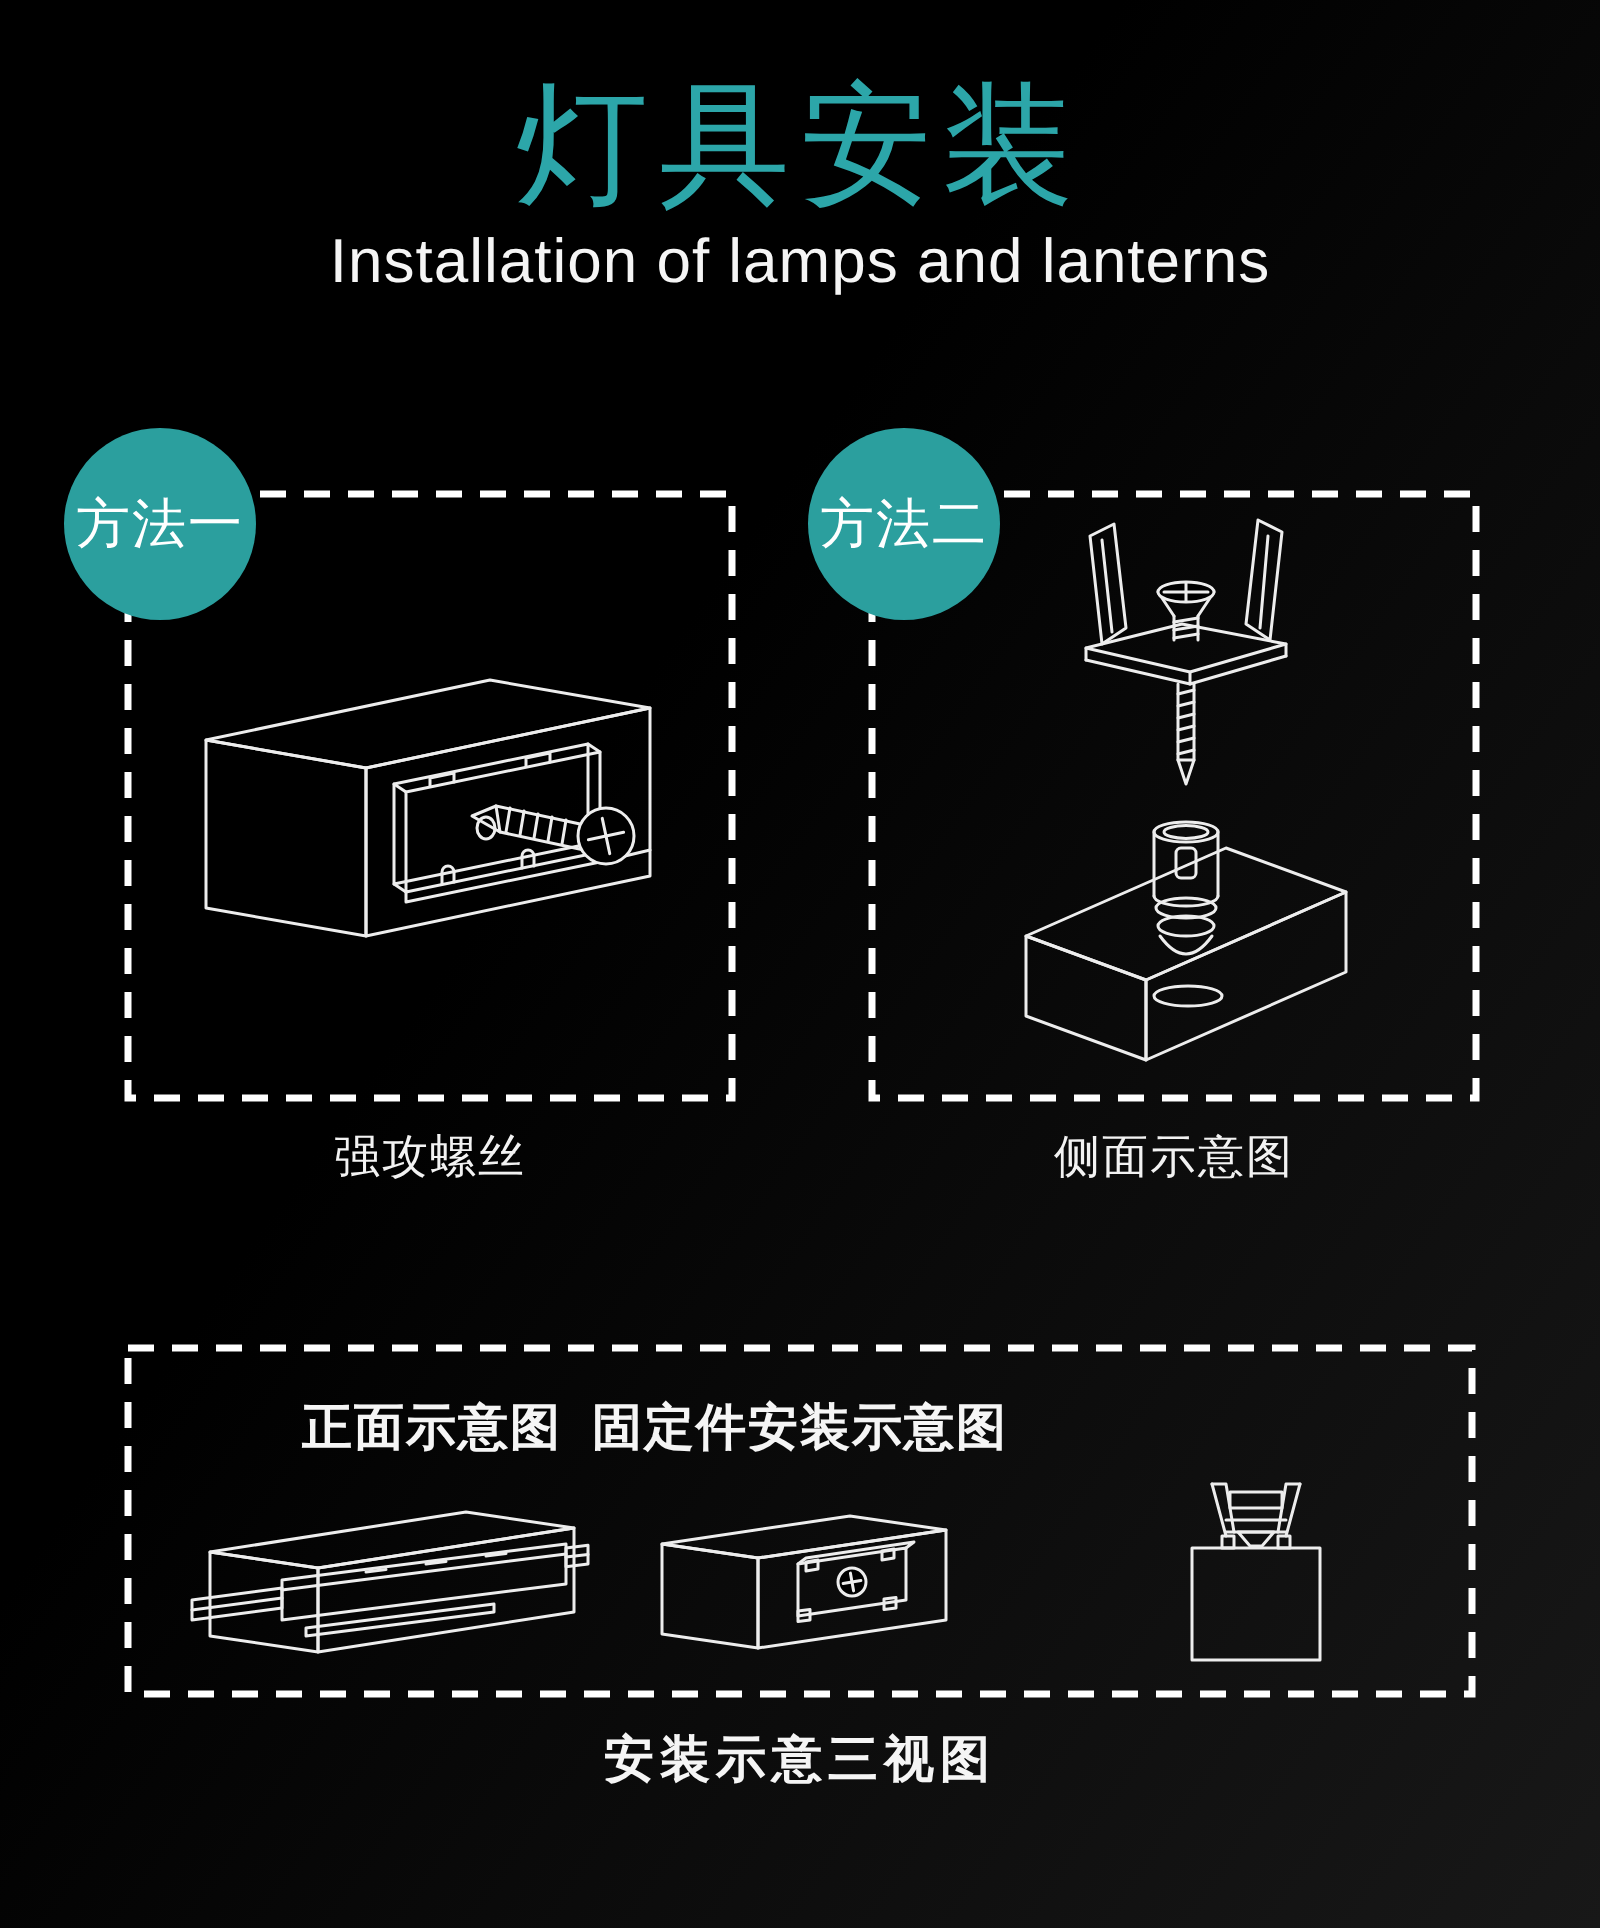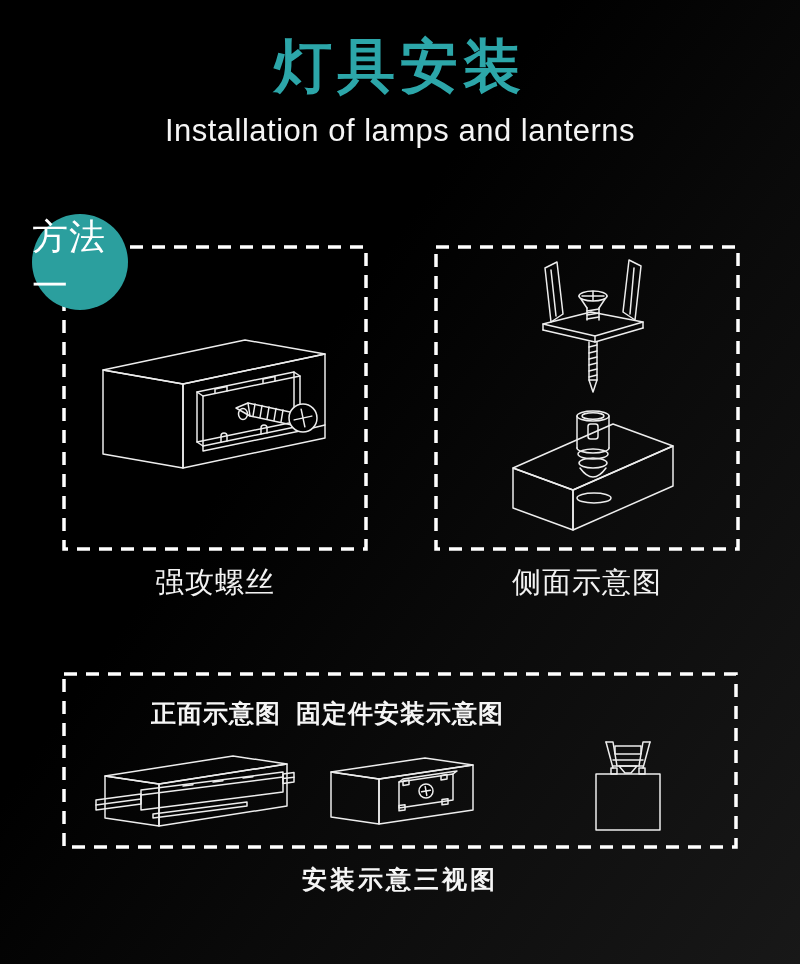--- a/index.html
+++ b/index.html
@@ -8,45 +8,45 @@
     width: 800px;
     height: 964px;
     overflow: hidden;
     background: linear-gradient(125deg, #000000 0%, #000000 38%, #0a0a0a 62%, #181818 100%);
     font-family: "Liberation Sans", "DejaVu Sans", sans-serif;
     color: #f2f2f2;
   }
   .title {
     position: absolute; top: 28px; left: 0; width: 100%;
     margin: 0; text-align: center;
-    font-size: 58px; font-weight: 700; letter-spacing: 5px;
+    font-size: 66px; font-weight: 400; letter-spacing: 5px;
     color: #2ca6a9;
   }
   .subtitle {
     position: absolute; top: 113px; left: 0; width: 100%;
     margin: 0; text-align: center;
     font-size: 31px; font-weight: 400; letter-spacing: 0.5px;
     color: #f5f5f5;
   }
   .dashed-box { position: absolute; }
   .dashed-box .dash { position: absolute; left: 0; top: 0; }
   .box-method-1 { left: 62px;  top: 245px; width: 306px; height: 306px; }
   .box-method-2 { left: 434px; top: 245px; width: 306px; height: 306px; }
   .box-views    { left: 62px;  top: 672px; width: 676px; height: 177px; }
   .method-badge {
     position: absolute; width: 96px; height: 96px; border-radius: 50%;
     background: #2b9f9e; z-index: 3;
     display: flex; align-items: center; justify-content: center;
-    font-size: 36px; letter-spacing: 1px; color: #ffffff;
+    font-size: 27px; letter-spacing: 1px; color: #ffffff;
   }
   .badge-1 { left: 32px;  top: 214px; }
   .badge-2 { left: 404px; top: 214px; }
   .method-caption {
     position: absolute; top: 563px; margin: 0;
-    font-size: 29px; font-weight: 500; text-align: center; color: #f2f2f2;
+    font-size: 23px; font-weight: 500; text-align: center; color: #f2f2f2;
     letter-spacing: 1px;
   }
   .caption-1 { left: 62px;  width: 306px; }
   .caption-2 { left: 434px; width: 306px; }
   .view-label {
     position: absolute; top: 697px; transform: translateX(-50%);
     margin: 0; font-size: 25px; font-weight: 700; white-space: nowrap;
     color: #f5f5f5; letter-spacing: 1px;
   }
   .view-label-1 { left: 187px; margin-left: 29px; }
@@ -122,20 +122,23 @@
       </g>
     </g>
   </svg>
   <p class="method-caption caption-1">强攻螺丝</p>
 
   <div class="dashed-box box-method-2">
     <svg class="dash" width="306" height="306" viewBox="0 0 306 306">
       <rect x="2" y="2" width="302" height="302" fill="none" stroke="#ffffff" stroke-width="3.5" stroke-dasharray="13 9"></rect>
     </svg>
   </div>
+  <div class="method-badge badge-2">
+    <span>方法二</span>
+  </div>
   <svg class="illustration il-m2" width="200" height="285" viewBox="0 0 200 285">
     <g class="lineart">
 
       <polygon points="52,10 64,4 70,56 58,64"></polygon>
       <line x1="58" y1="12" x2="63" y2="58"></line>
       <polygon points="136,2 148,8 142,62 130,54"></polygon>
       <line x1="141" y1="10" x2="137" y2="56"></line>
 
       <polygon points="50,66 98,54 150,64 102,78"></polygon>
       <line x1="50" y1="66" x2="50" y2="72"></line>

